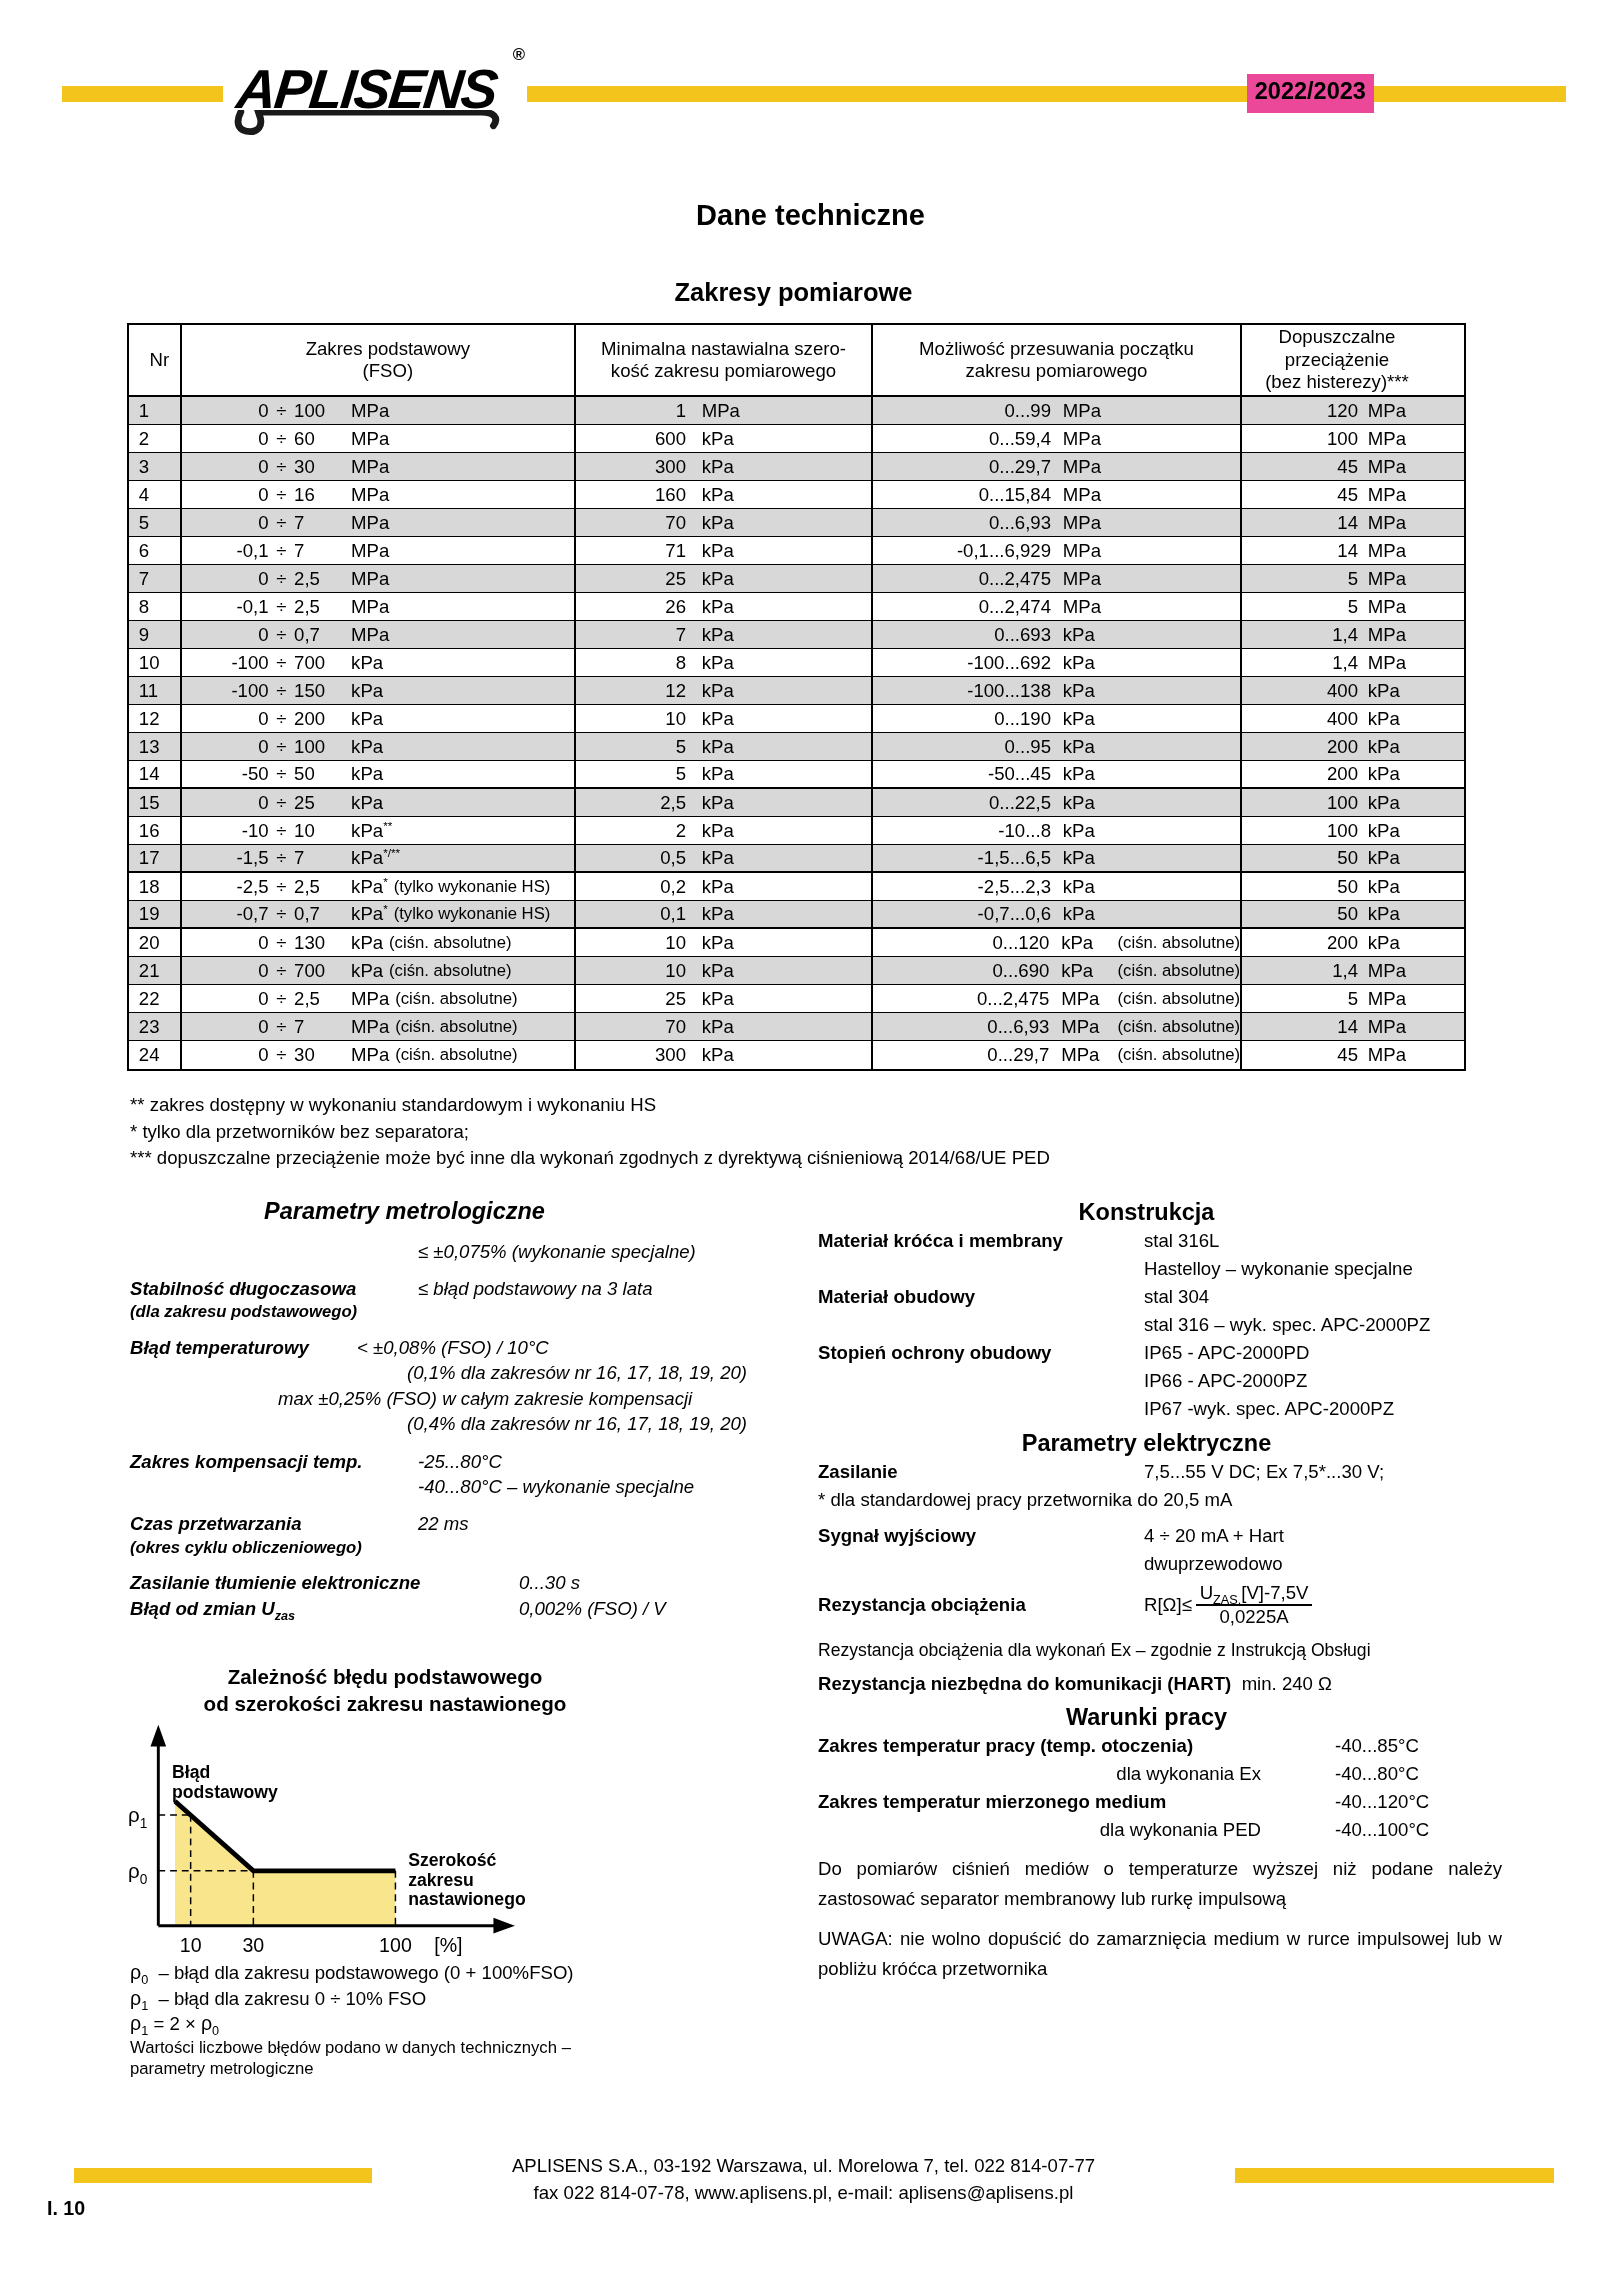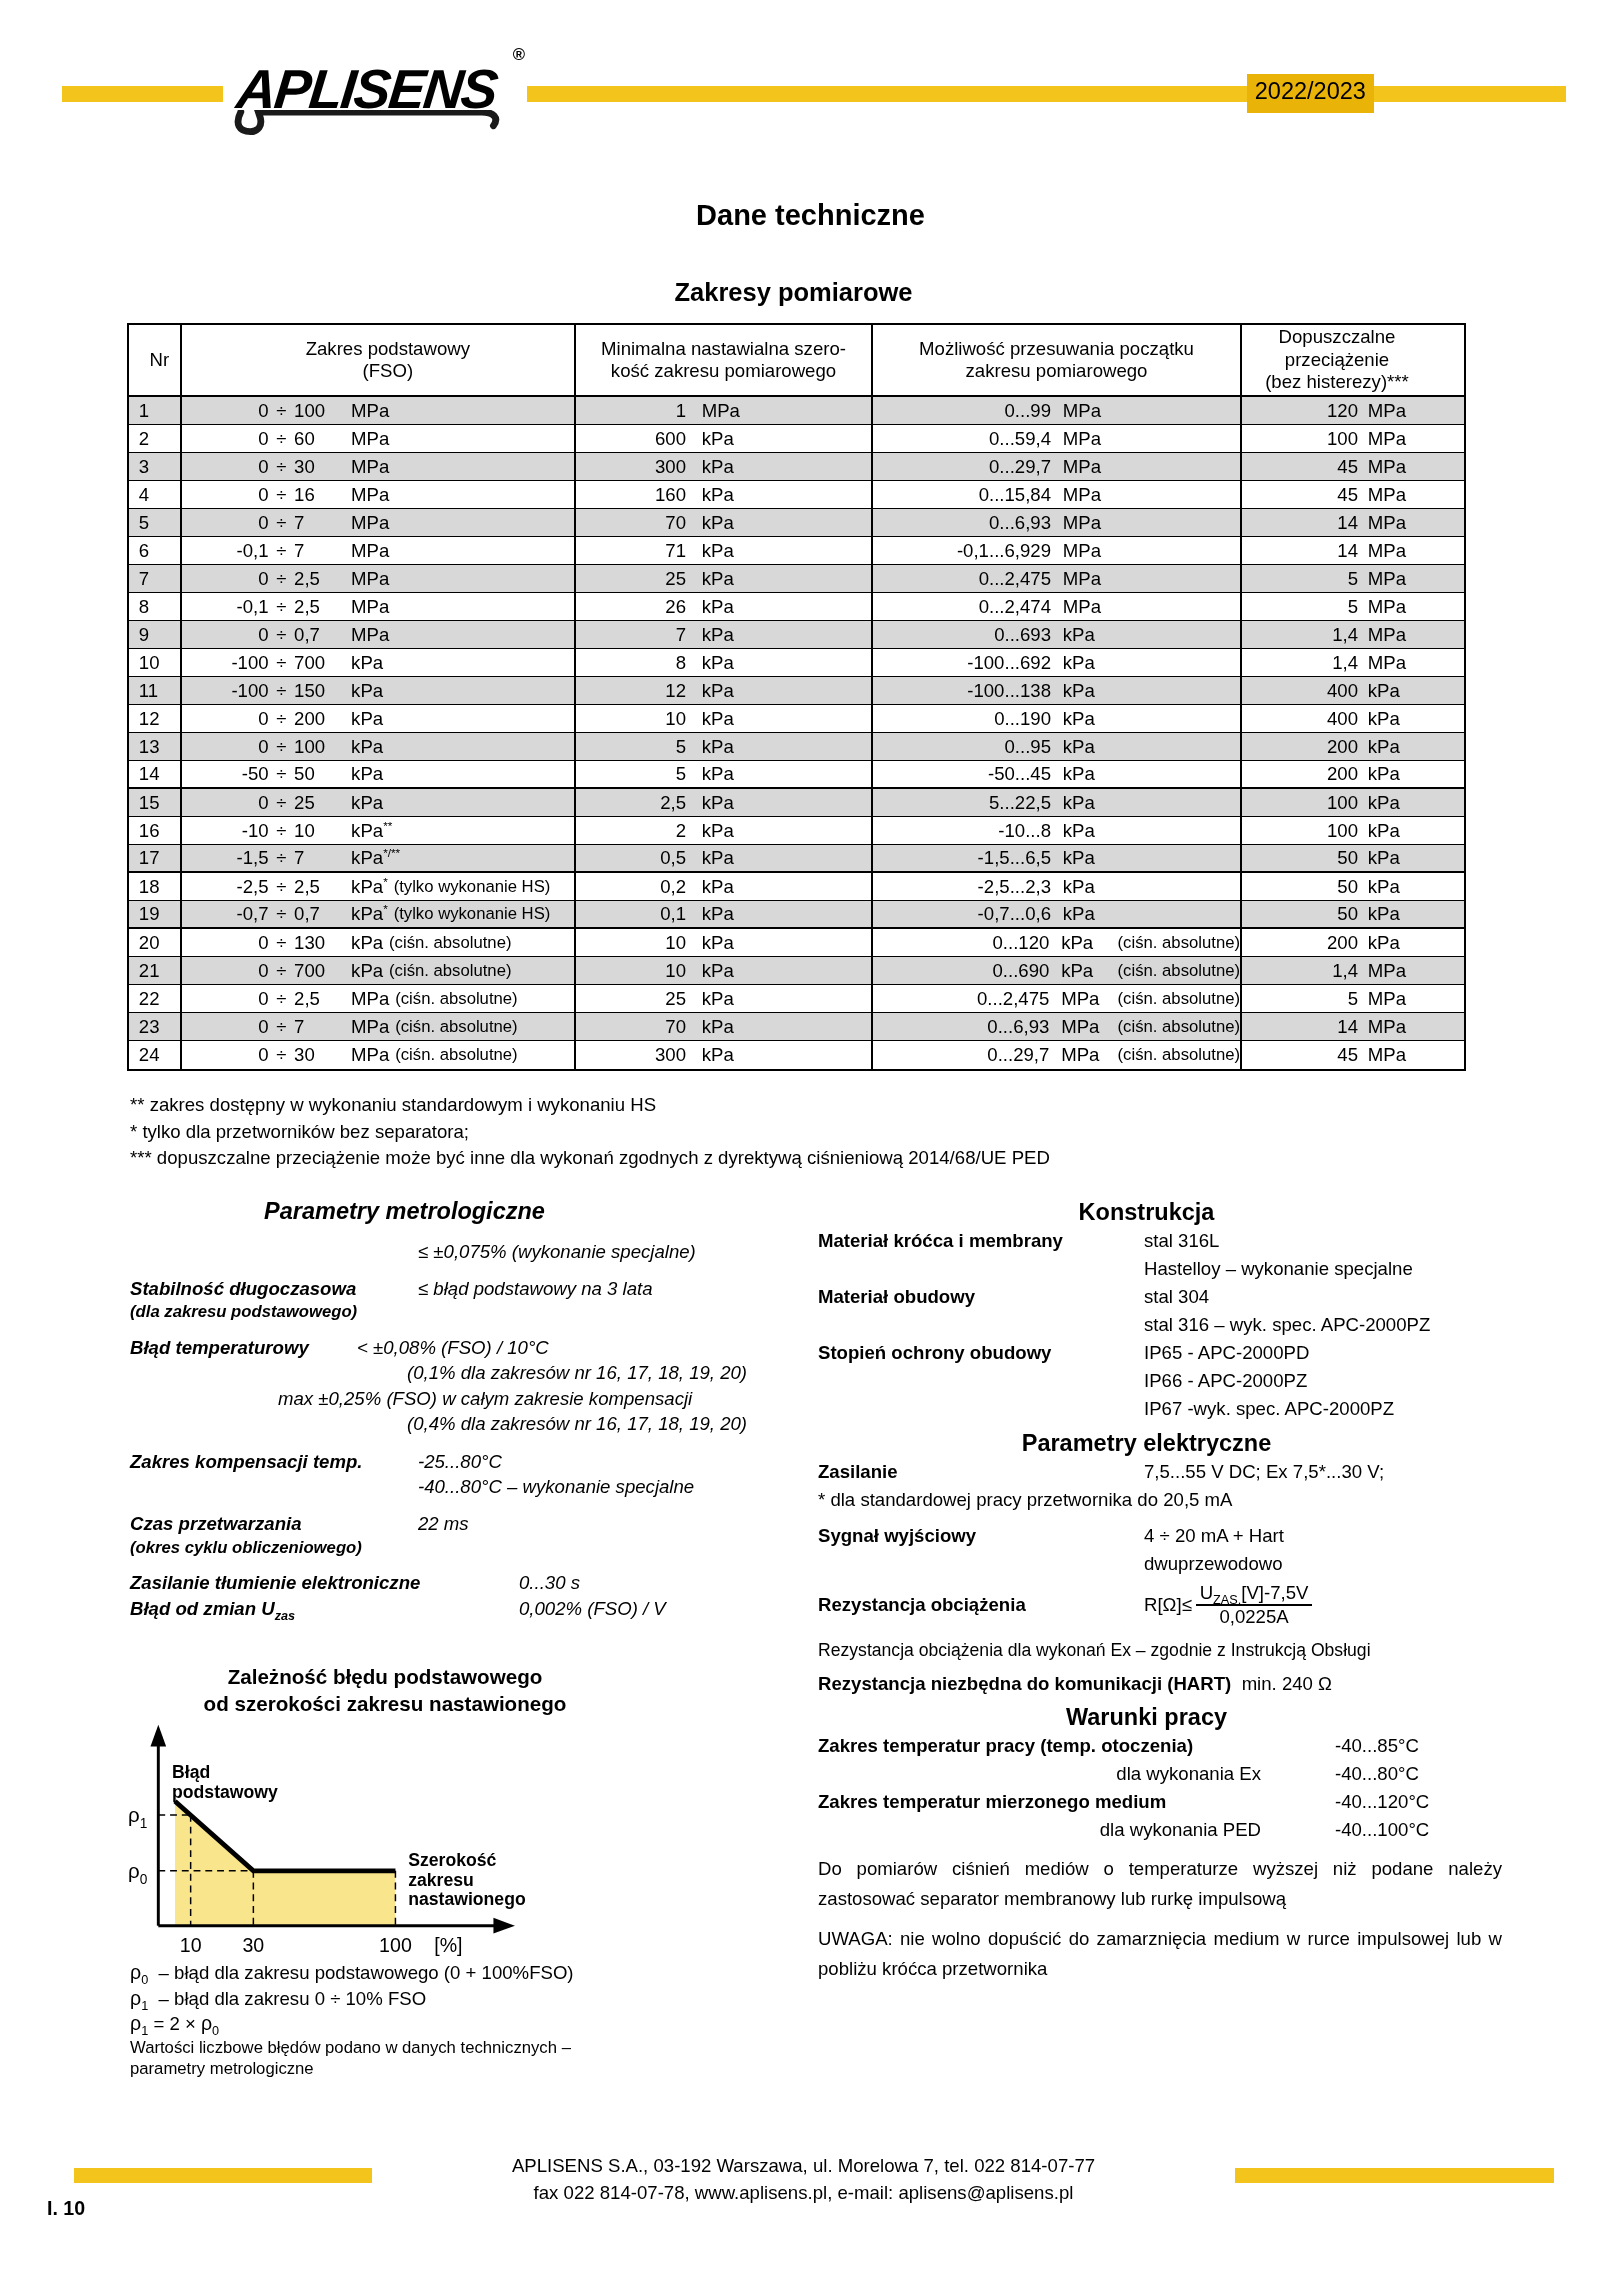--- a/index.html
+++ b/index.html
@@ -5,21 +5,21 @@
   * { margin:0; padding:0; box-sizing:border-box; }
   body { background:#e8e8e8; font-family:"Liberation Sans", sans-serif; color:#000; }
   .page { position:relative; width:1621px; height:2293px; background:#fff; margin:0 auto; overflow:hidden; }
 
   
   .topbar { position:absolute; left:62px; top:86px; width:1504px; height:15.7px; background:#F2C41C; }
   .logo-box { position:absolute; left:223px; top:39px; width:304px; height:98px; background:#fff; }
   .logo-text { position:absolute; left:13.7px; top:17.6px; font-style:italic; font-weight:bold; font-size:55px; letter-spacing:-2px; transform:skewX(-6deg); white-space:nowrap; }
   .logo-reg { position:absolute; right:2px; top:5.9px; font-size:16.7px; font-weight:bold; }
   .logo-swoosh { position:absolute; left:5.9px; top:71px; }
-  .edition-box { position:absolute; left:1247px; top:74px; height:39px; background:#eab308; padding:3.9px 7.8px; font-size:23.5px; font-weight:normal; }
+  .edition-box { position:absolute; left:1247px; top:74px; height:39px; background:#ec4899; padding:3.9px 7.8px; font-size:23.5px; font-weight:bold; }
 
   
   .page-title { position:absolute; left:0; top:199px; width:1621px; text-align:center; font-size:29px; font-weight:bold; }
   .table-title { position:absolute; left:127px; top:278px; width:1333px; text-align:center; font-size:25.5px; font-weight:bold; }
 
   
   .rtable { position:absolute; left:127px; top:323px; width:1339px; border:2.9px solid #000; background:#fff; }
   .thead { display:flex; height:72px; border-bottom:2.9px solid #000; }
   .thead .hcell { display:flex; flex-direction:column; justify-content:center; align-items:center; font-size:18.6px; line-height:22.5px; text-align:center; border-right:2px solid #000; }
   .thead .hcell:last-child { border-right:none; }
@@ -429,21 +429,21 @@
             <span class="c-lo">0</span>
             <span class="c-dv">÷</span>
             <span class="c-hi">25</span>
             <span>kPa</span>
           </div>
           <div class="cell w-min">
             <span class="m-val">2,5</span>
             <span class="m-unit">kPa</span>
           </div>
           <div class="cell w-shift">
-            <span class="s-val">5...22,5</span>
+            <span class="s-val">0...22,5</span>
             <span class="s-unit">kPa</span>
           </div>
           <div class="cell w-ov">
             <span class="o-val">100</span>
             <span class="o-unit">kPa</span>
           </div>
         </div>
         <div class="trow">
           <div class="cell w-nr">16</div>
           <div class="cell w-basic">

